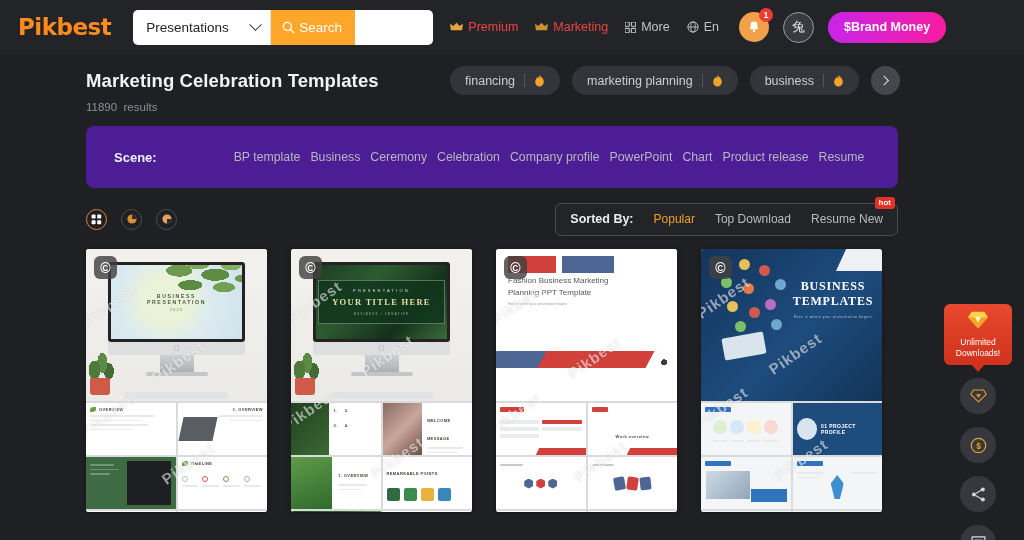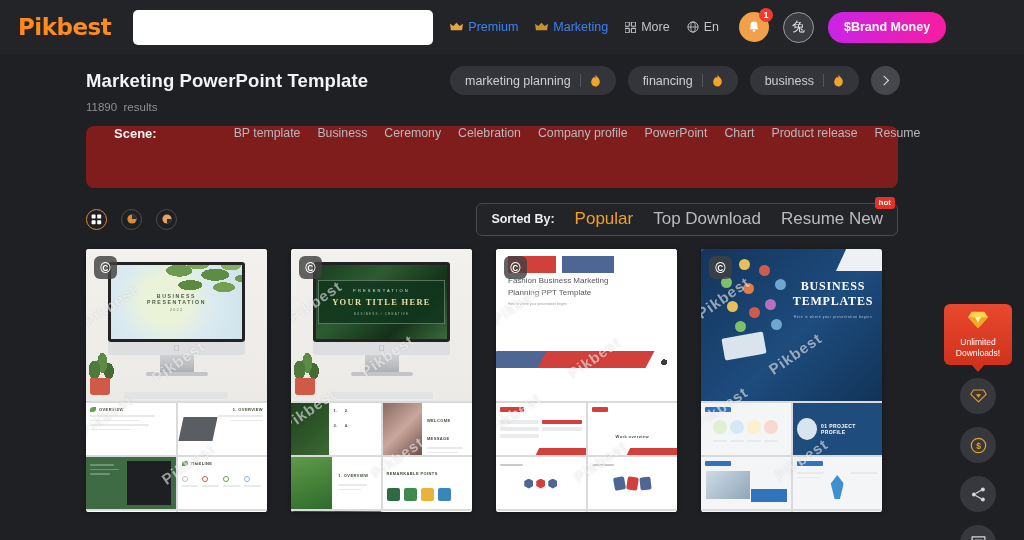--- a/index.html
+++ b/index.html
@@ -58,21 +58,21 @@
     background: #ffa72b; color: #fff;
     height: 100%; padding: 0 13px 0 11px;
     font-size: 13.5px; font-weight: 500;
   }
 
   .navlink {
     display: flex; align-items: center; gap: 5px;
     font-size: 12.5px; margin-left: 17px;
     white-space: nowrap;
   }
-  .navlink.gold { color: #3b82f6; }
+  .navlink.gold { color: #ef4444; }
   .navlink.grey { color: #c2c3c6; }
 
   .bellwrap { position: relative; margin-left: 20px; }
   .bell {
     width: 30px; height: 30px; border-radius: 50%;
     background: #f0a14a;
     display: flex; align-items: center; justify-content: center;
   }
   .badge {
     position: absolute; top: -4px; right: -4px;
@@ -124,26 +124,26 @@
   }
   .arrowbtn .chev2 {
     width: 7px; height: 7px;
     border-right: 1.8px solid #e0e1e3; border-top: 1.8px solid #e0e1e3;
     transform: rotate(45deg) translate(-1px,1px);
   }
 
   
   .scenepanel {
     margin: 10px 0 0 86px; width: 812px; height: 62px;
-    background: #7f1d1d; border-radius: 8px;
-    display: flex; align-items: flex-start;
+    background: #4c1d95; border-radius: 8px;
+    display: flex; align-items: center;
     padding-left: 28px;
   }
   .scenelabel { color: #f0f1f3; font-size: 13px; font-weight: 700; margin-right: 32px; }
-  .scenelinks { display: flex; align-items: center; gap: 17px; padding-left: 45px; }
+  .scenelinks { display: flex; align-items: center; gap: 10px; padding-left: 45px; }
   .scenelink { color: #b6b8bc; font-size: 12.3px; white-space: nowrap; }
 
   
   .toolbar {
     margin: 14px 0 0 86px; width: 812px; height: 34px;
     display: flex; align-items: center; justify-content: space-between;
   }
   .viewbtns { display: flex; align-items: center; gap: 14px; }
   .vbtn {
     width: 21px; height: 21px; border-radius: 50%;
@@ -152,21 +152,21 @@
   }
   .vbtn.active { border-color: #e08a2e; }
 
   .sortbar {
     border: 1px solid #4a4b51; border-radius: 6px;
     height: 33px; padding: 0 14px;
     display: flex; align-items: center; gap: 20px;
     position: relative; background: #232428;
   }
   .sortlabel { color: #eceef0; font-size: 12.5px; font-weight: 700; }
-  .sortopt { color: #b9bbbf; font-size: 17px; }
+  .sortopt { color: #b9bbbf; font-size: 12px; }
   .sortopt.sel { color: #f0a028; }
   .hotbadge {
     position: absolute; right: 2px; top: -7px;
     background: #e53225; color: #fff; font-size: 8px;
     border-radius: 3px; padding: 1px 4px; line-height: 10px;
     font-weight: 600;
   }
 
   
   .grid {
@@ -313,20 +313,31 @@
   }
 </style>
 </head>
 <body>
 
 <div class="header">
   <div class="logo">Pikbest</div>
 
 
   <div class="searchwrap">
+    <div class="selbox">
+      <span>Presentations</span>
+      <span class="chev"></span>
+    </div>
+    <div class="searchbtn">
+      <svg width="13" height="13" viewBox="0 0 14 14">
+        <circle cx="5.8" cy="5.8" r="4.3" fill="none" stroke="#fff" stroke-width="1.4"></circle>
+        <line x1="9.1" y1="9.1" x2="12.6" y2="12.6" stroke="#fff" stroke-width="1.5" stroke-linecap="round"></line>
+      </svg>
+      <span>Search</span>
+    </div>
   </div>
 
   <div class="navlink gold">
     <svg width="13" height="10" viewBox="0 0 14 10">
       <path d="M1 8.6h12L14 1.4 10.4 4 7 .4 3.6 4 0 1.4z" fill="#e8a33d"></path>
     </svg>
     <span>Premium</span>
   </div>
 
   <div class="navlink gold">
@@ -365,37 +376,37 @@
     <span class="badge">1</span>
   </div>
 
   <div class="avatar">兔</div>
 
   <div class="makemoney">$Brand Money</div>
 </div>
 
 <div class="titlerow">
   <div>
-    <div class="h1">Marketing PowerPoint Template</div>
+    <div class="h1">Marketing Celebration Templates</div>
     <div class="results">
       <span>11890</span>
       &nbsp;<span>results</span>
     </div>
   </div>
 
   <div class="tagrow">
     <div class="tag">
-      <span>marketing planning</span>
+      <span>financing</span>
       <span class="tagdiv"></span>
       <svg width="11" height="13" viewBox="0 0 11 13">
         <path d="M5.5.5C6.4 3 8.8 3.6 9.6 6.2c.9 3-1.2 6.3-4.1 6.3S.5 9.8 1.4 6.6C2 4.4 3.3 4.3 4 2.6c.3.8.8 1.2 1.2 1.5C5.6 3 5.6 1.6 5.5.5z" fill="#f0a42b"></path>
       </svg>
     </div>
     <div class="tag">
-      <span>financing</span>
+      <span>marketing planning</span>
       <span class="tagdiv"></span>
       <svg width="11" height="13" viewBox="0 0 11 13">
         <path d="M5.5.5C6.4 3 8.8 3.6 9.6 6.2c.9 3-1.2 6.3-4.1 6.3S.5 9.8 1.4 6.6C2 4.4 3.3 4.3 4 2.6c.3.8.8 1.2 1.2 1.5C5.6 3 5.6 1.6 5.5.5z" fill="#f0a42b"></path>
       </svg>
     </div>
     <div class="tag">
       <span>business</span>
       <span class="tagdiv"></span>
       <svg width="11" height="13" viewBox="0 0 11 13">
         <path d="M5.5.5C6.4 3 8.8 3.6 9.6 6.2c.9 3-1.2 6.3-4.1 6.3S.5 9.8 1.4 6.6C2 4.4 3.3 4.3 4 2.6c.3.8.8 1.2 1.2 1.5C5.6 3 5.6 1.6 5.5.5z" fill="#f0a42b"></path>

